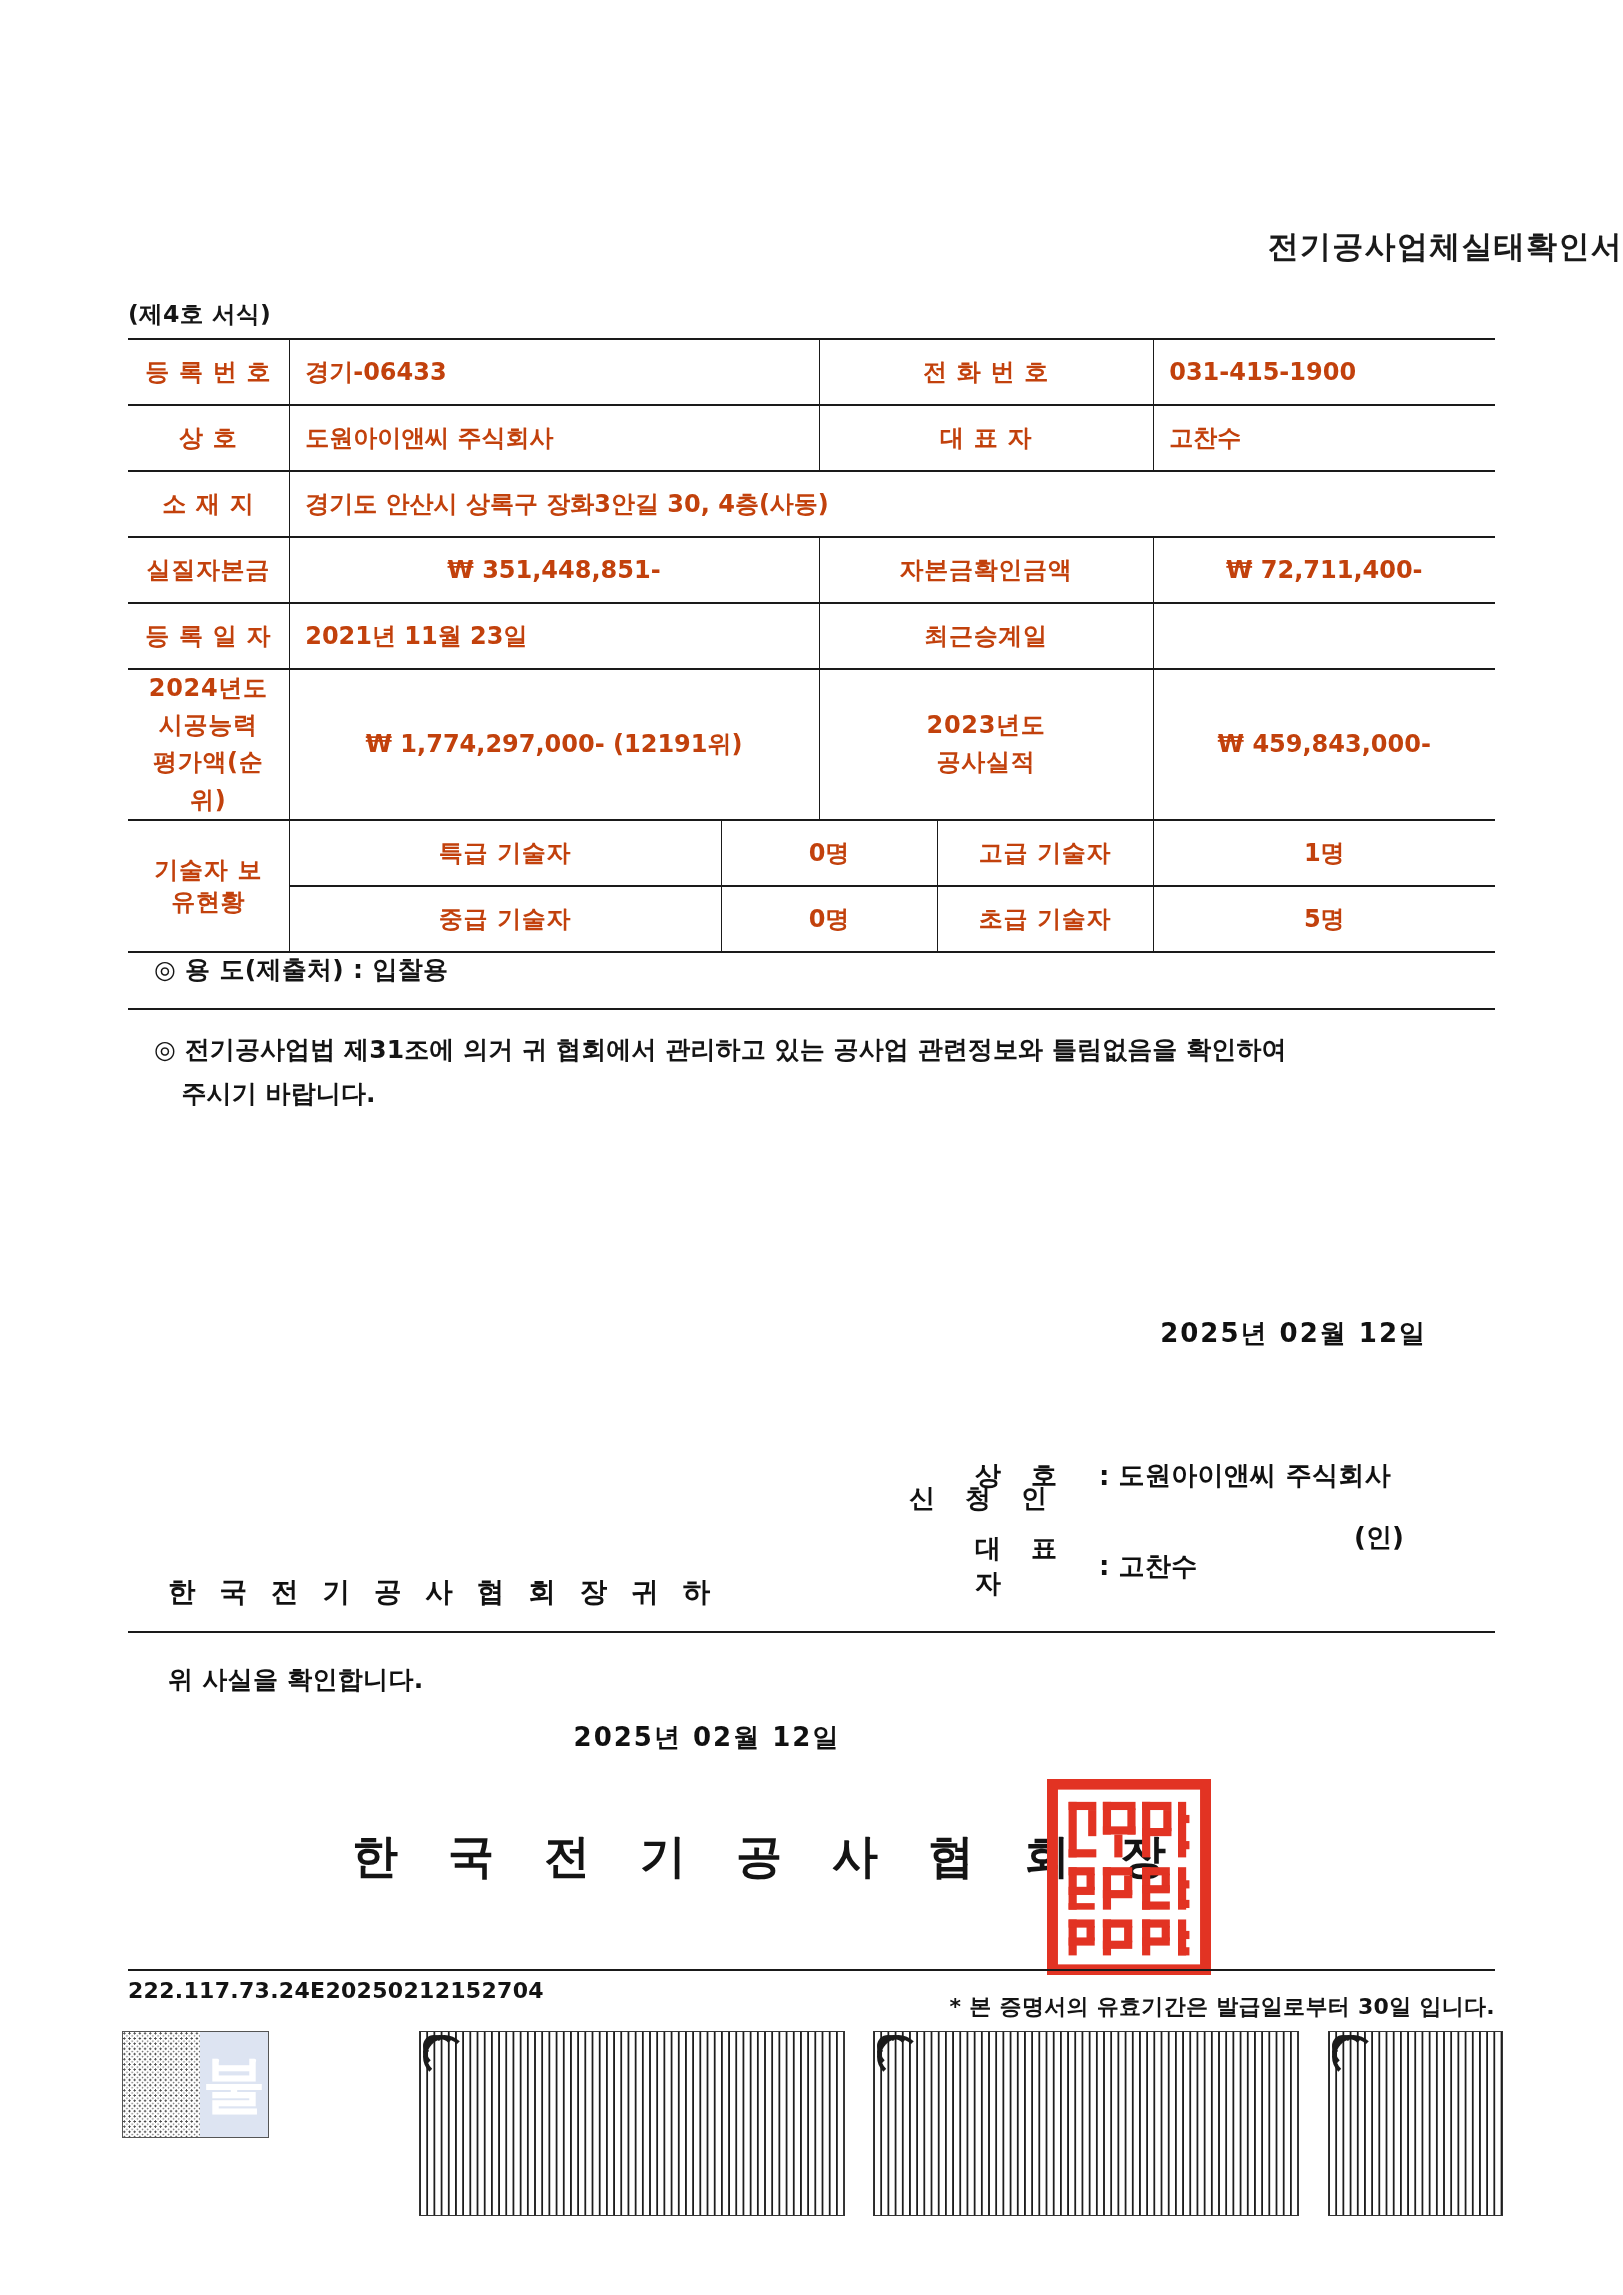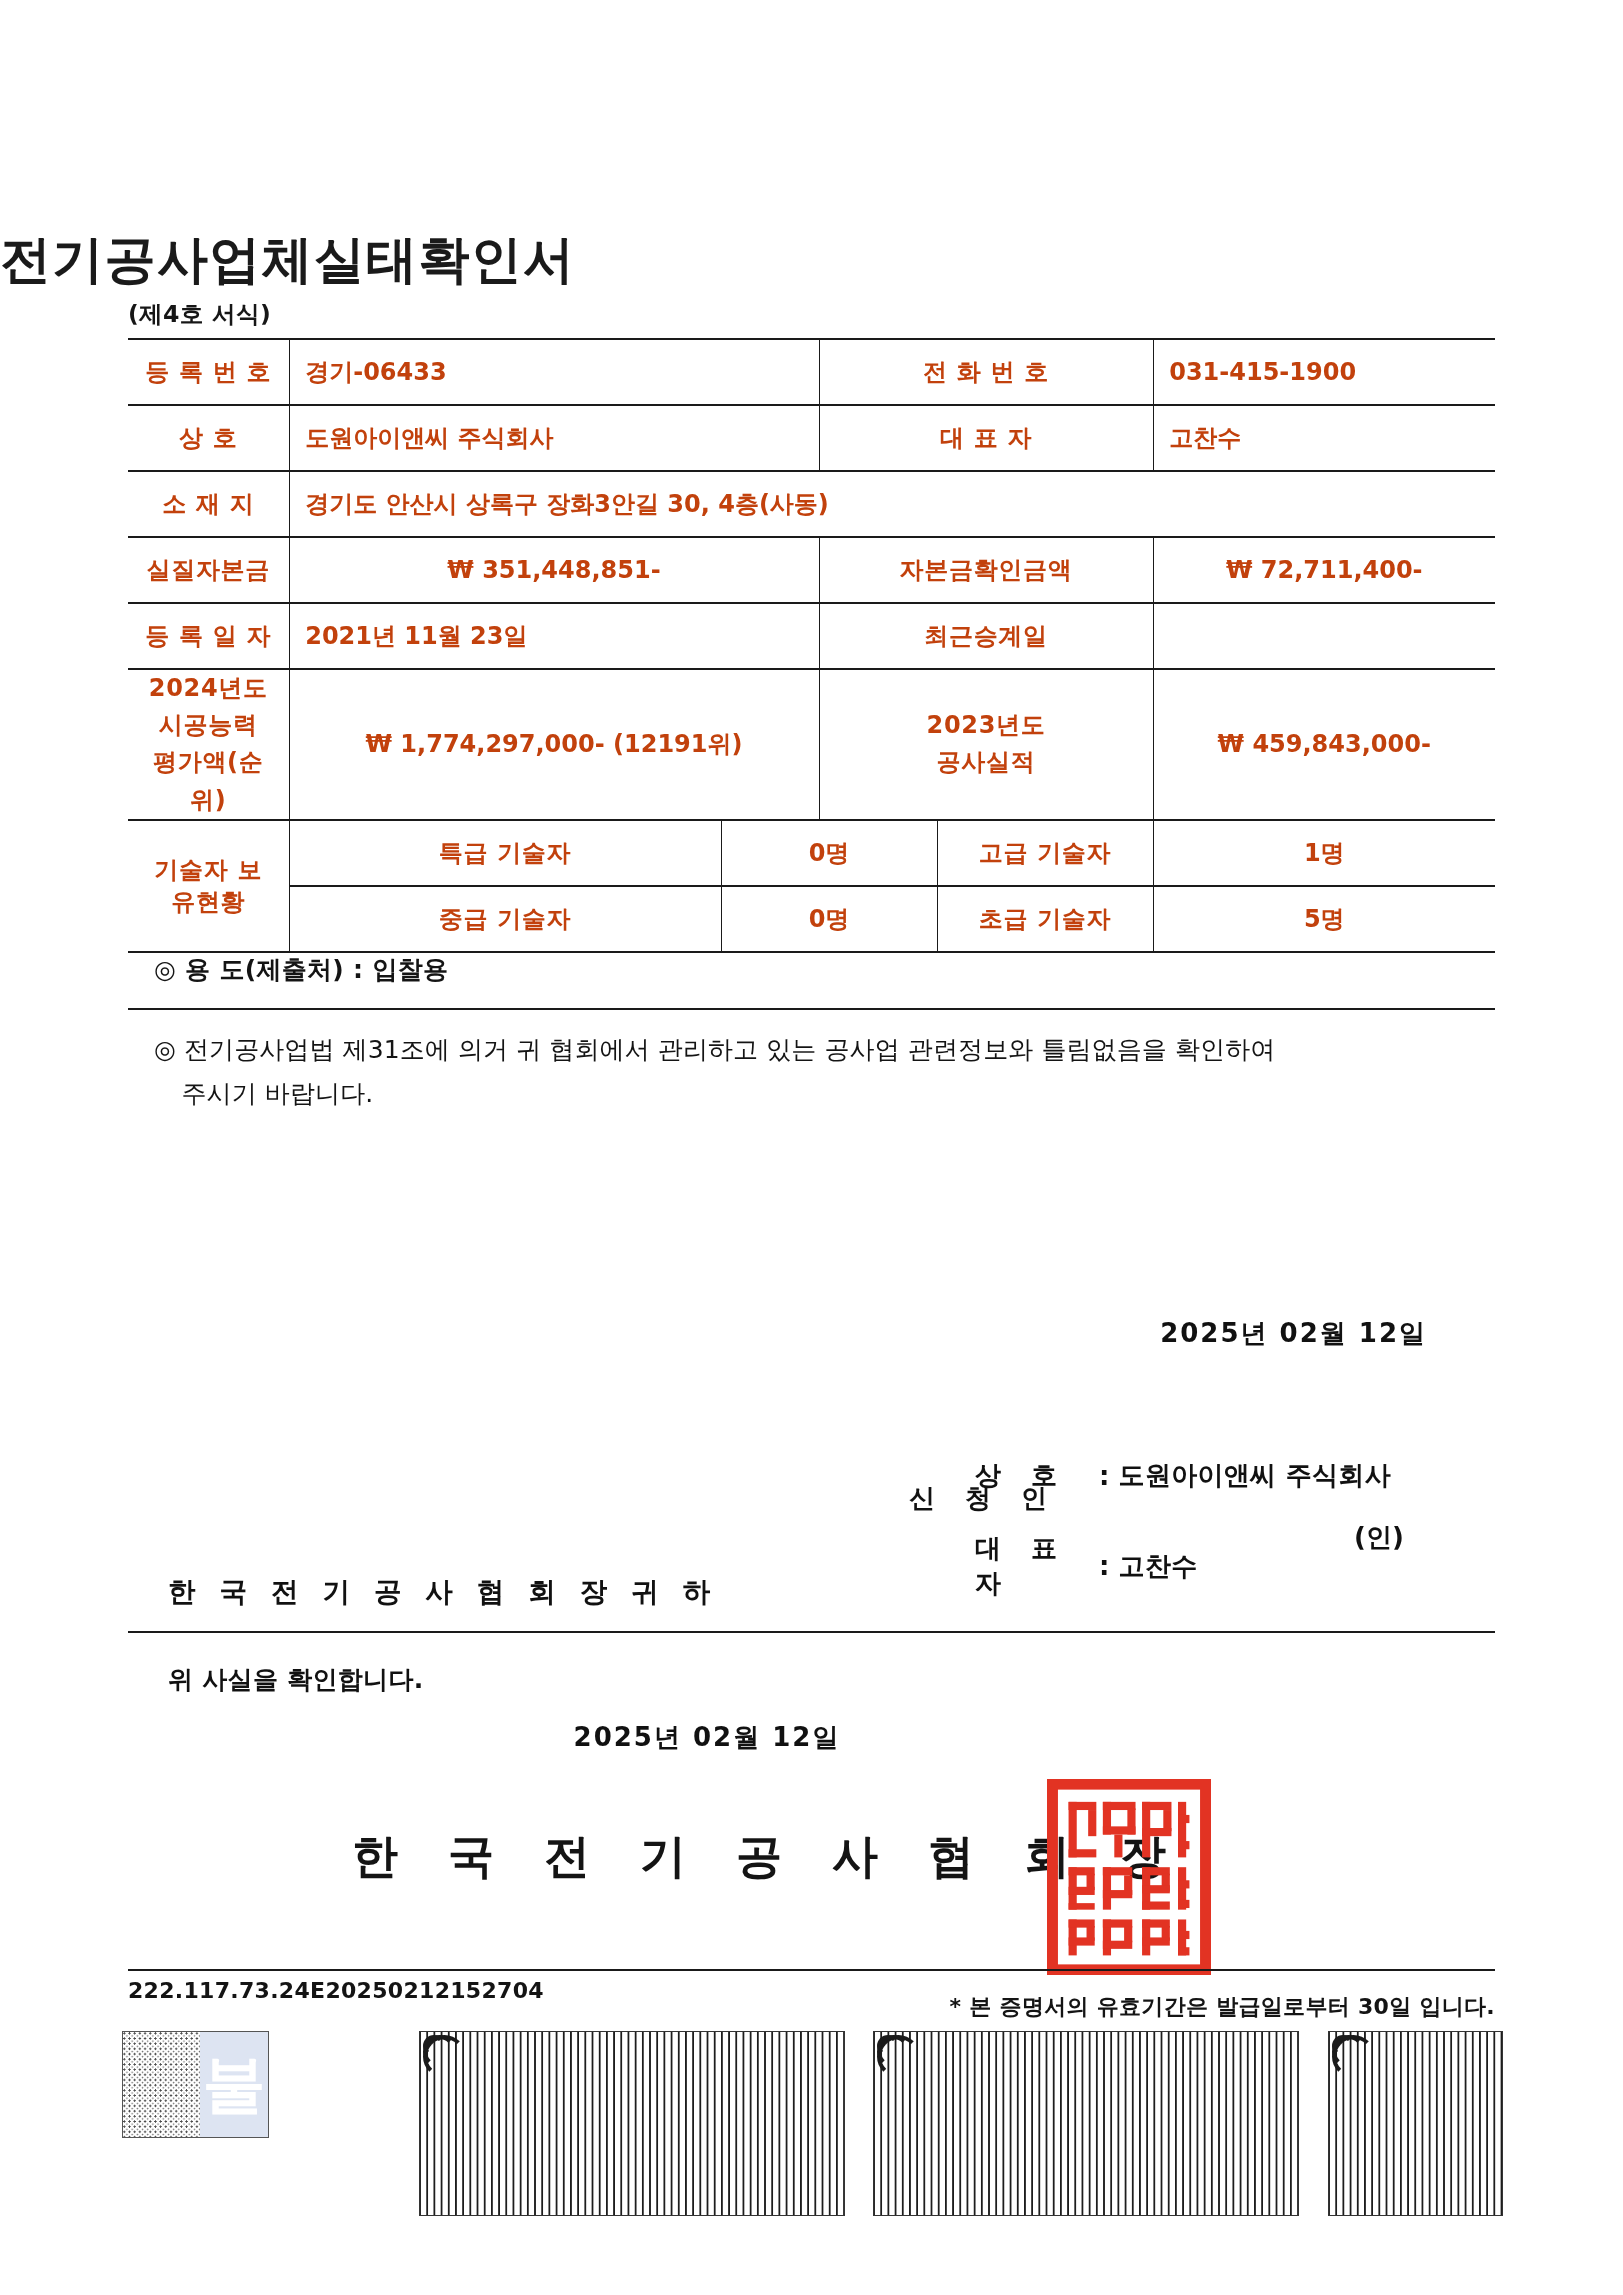--- a/index.html
+++ b/index.html
@@ -8,21 +8,21 @@
     width:1623px;height:2295px;position:relative;
     font-family:"DejaVu Sans","Liberation Sans",sans-serif;
     color:#111;
     -webkit-font-smoothing:none;
   }
   .page{position:absolute;inset:0;background:#fff;}
 
   
   .doc-title{
     position:absolute;left:0;right:0;top:226px;
-    text-align:left;font-size:51px;font-weight:700;
+    text-align:right;font-size:31px;font-weight:700;
     letter-spacing:1.3px;color:#1a1a1a;
   }
 
   
   .issue-row{
     position:absolute;left:128px;right:128px;top:298px;
     display:flex;justify-content:space-between;align-items:flex-end;
     font-size:23.6px;font-weight:600;color:#161616;
   }
   .issue-no{letter-spacing:0.3px;}
@@ -53,21 +53,21 @@
   .rule{
     position:absolute;left:128px;width:1367px;height:0;
     border-top:2.6px solid #1a1a1a;
   }
   .purpose{
     position:absolute;left:154px;top:953px;
     font-size:25px;font-weight:600;color:#141414;letter-spacing:0.3px;
   }
   .notice{
     position:absolute;left:154px;top:1028px;width:1316px;
-    font-size:25px;font-weight:400;color:#141414;line-height:1.75;
+    font-size:25px;font-weight:700;color:#141414;line-height:1.75;
     letter-spacing:0.1px;
   }
   .notice .ln2{display:block;padding-left:27.5px;}
 
   
   .sign-date{
     position:absolute;top:1316px;left:0;width:1427px;
     text-align:right;font-size:26px;font-weight:600;letter-spacing:2px;
   }
   .applicant-label{

